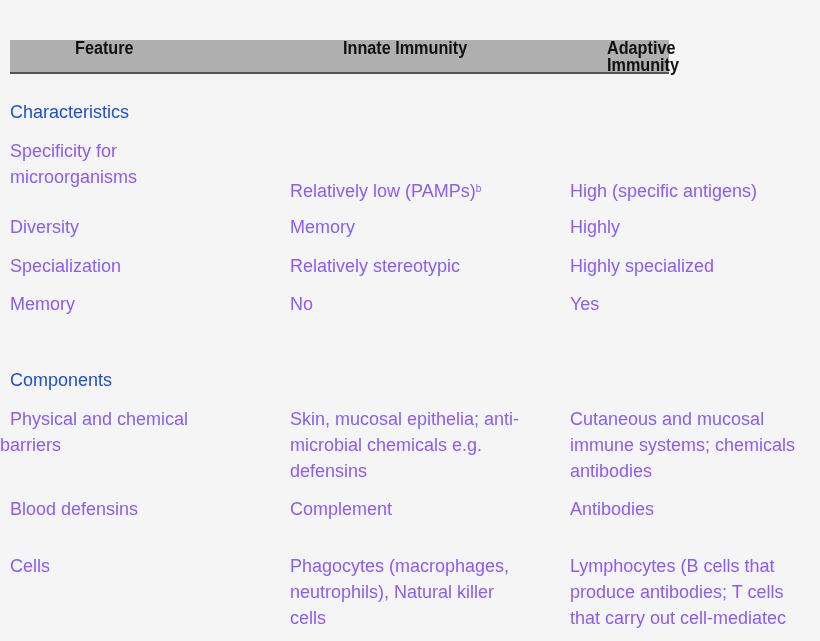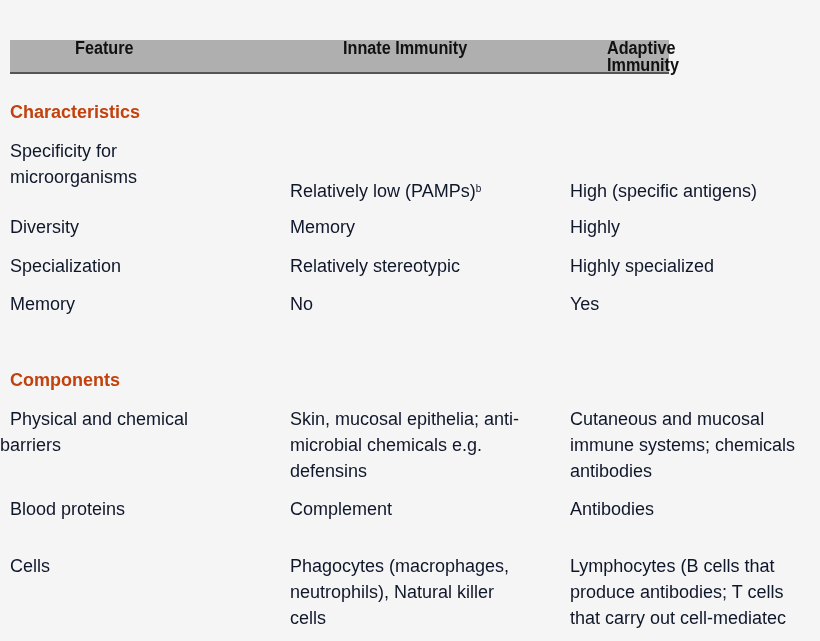--- a/index.html
+++ b/index.html
@@ -14,25 +14,25 @@
       position: absolute; left: 10px; top: 40px; width: 659px; height: 32px;
       background: #afafaf;
       border-bottom: 2px solid #555;
     }
     .hcell {
       position: absolute; top: 0; font-weight: bold; font-size: 18px;
       line-height: 17px; color: #111;
       transform: scaleX(0.9); transform-origin: left top;
     }
     .txt {
-      position: absolute; font-size: 18px; line-height: 26px; color: #0f172a;
+      position: absolute; font-size: 18px; line-height: 26px; color: #8b5cf6;
       white-space: nowrap;
     }
     .section {
-      position: absolute; font-size: 18px; font-weight: bold; color: #c2410c;
+      position: absolute; font-size: 18px; font-weight: normal; color: #1d4ed8;
     }
     sup { font-size: 10px; vertical-align: top; position: relative; top: -2px; }
   </style>
 </head>
 <body>
 
 <div class="header">
   <span class="hcell" style="left:65px">Feature</span>
   <span class="hcell" style="left:333px">Innate Immunity</span>
   <span class="hcell" style="left:597px">Adaptive Immunity</span>
@@ -61,21 +61,21 @@
 
 <div class="txt" style="left:10px;top:406px">Physical and chemical</div>
 <div class="txt" style="left:0;top:432px">barriers</div>
 <div class="txt" style="left:290px;top:406px">Skin, mucosal epithelia; anti-</div>
 <div class="txt" style="left:290px;top:432px">microbial chemicals e.g.</div>
 <div class="txt" style="left:290px;top:458px">defensins</div>
 <div class="txt" style="left:570px;top:406px">Cutaneous and mucosal</div>
 <div class="txt" style="left:570px;top:432px">immune systems; chemicals</div>
 <div class="txt" style="left:570px;top:458px">antibodies</div>
 
-<div class="txt" style="left:10px;top:496px">Blood proteins</div>
+<div class="txt" style="left:10px;top:496px">Blood defensins</div>
 <div class="txt" style="left:290px;top:496px">Complement</div>
 <div class="txt" style="left:570px;top:496px">Antibodies</div>
 
 <div class="txt" style="left:10px;top:553px">Cells</div>
 <div class="txt" style="left:290px;top:553px">Phagocytes (macrophages,</div>
 <div class="txt" style="left:290px;top:579px">neutrophils), Natural killer</div>
 <div class="txt" style="left:290px;top:605px">cells</div>
 <div class="txt" style="left:570px;top:553px">Lymphocytes (B cells that</div>
 <div class="txt" style="left:570px;top:579px">produce antibodies; T cells</div>
 <div class="txt" style="left:570px;top:605px">that carry out cell-mediatec</div>

